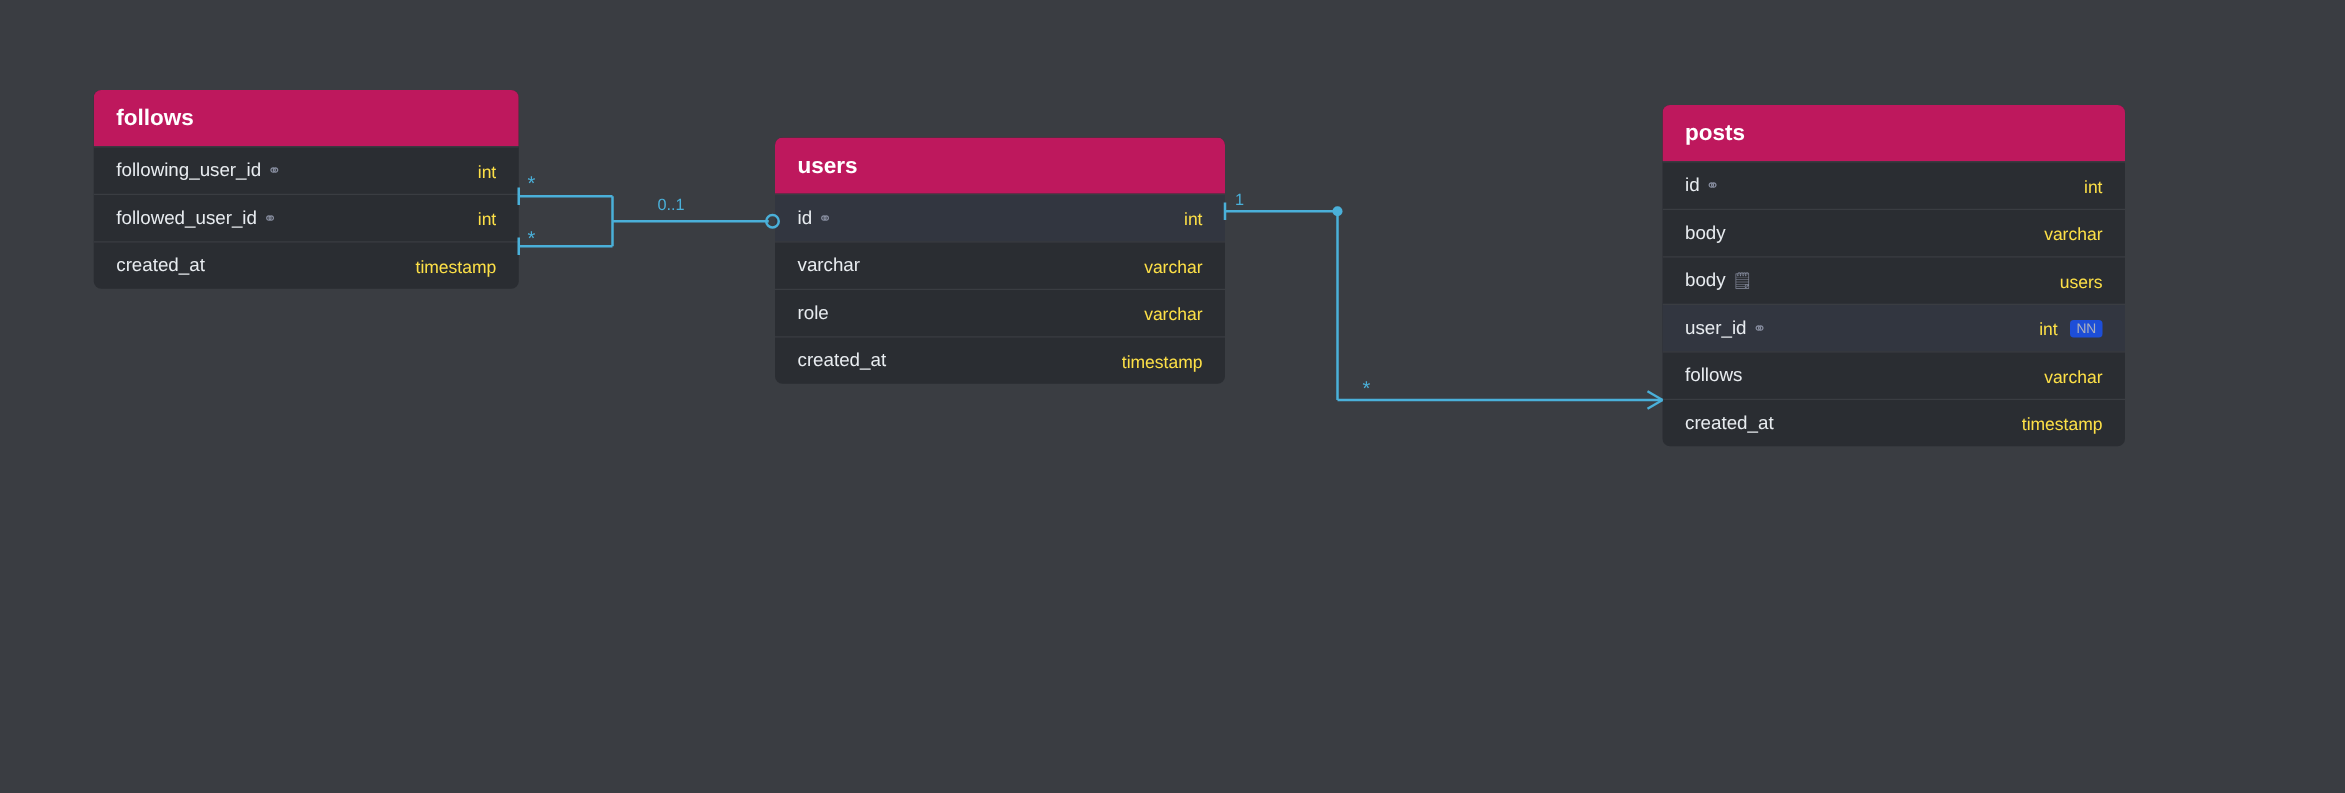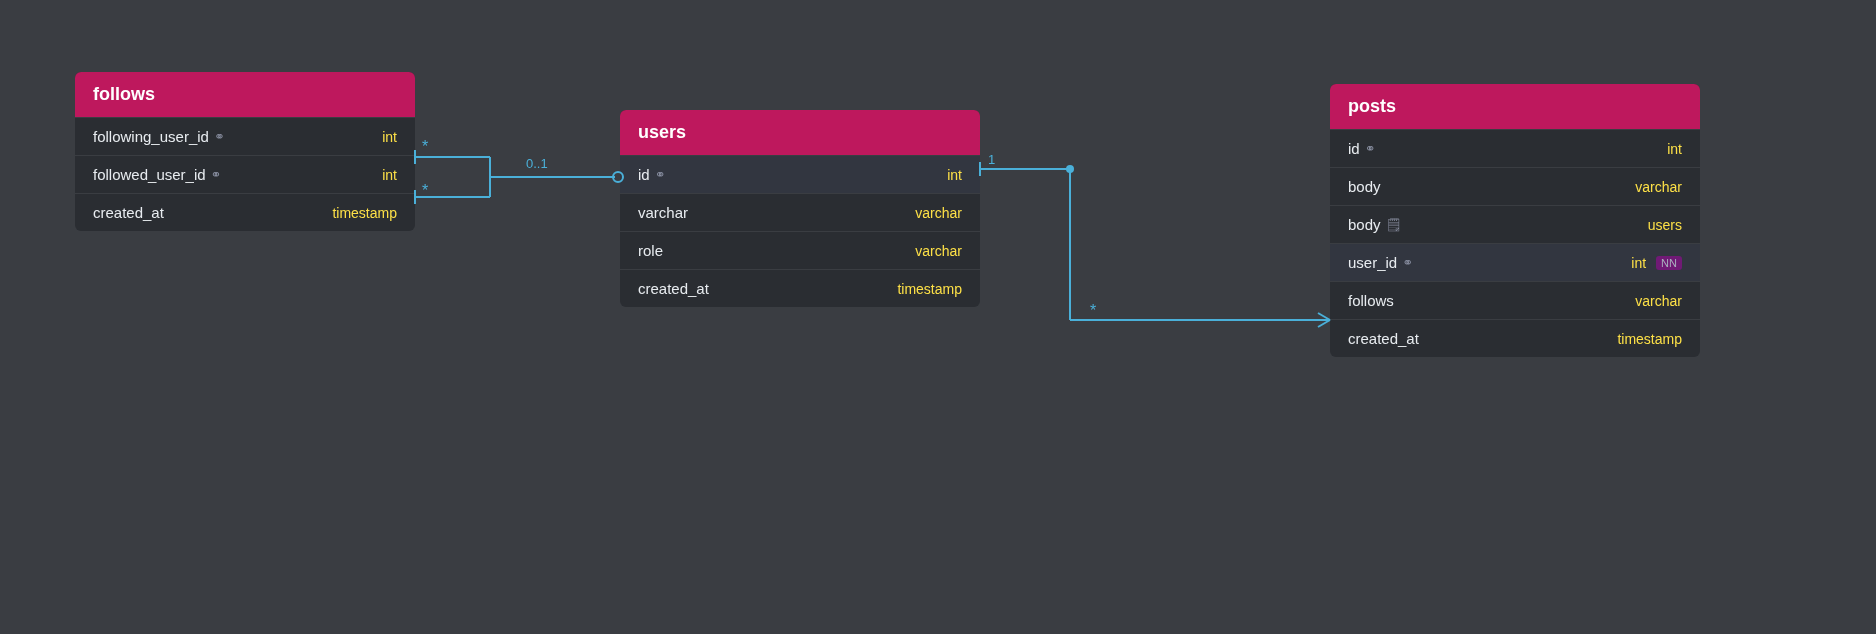--- a/index.html
+++ b/index.html
@@ -63,21 +63,21 @@
       min-width: 70px;
       text-align: right;
     }
 
     .field-icon {
       font-size: 13px;
       color: #888ea0;
     }
 
     .nn-badge {
-      background: #701a75;
+      background: #1d4ed8;
       color: #aab0be;
       font-size: 11px;
       padding: 1px 5px;
       border-radius: 3px;
       margin-left: 4px;
     }
 
     svg.connections {
       position: absolute;
       top: 0;

